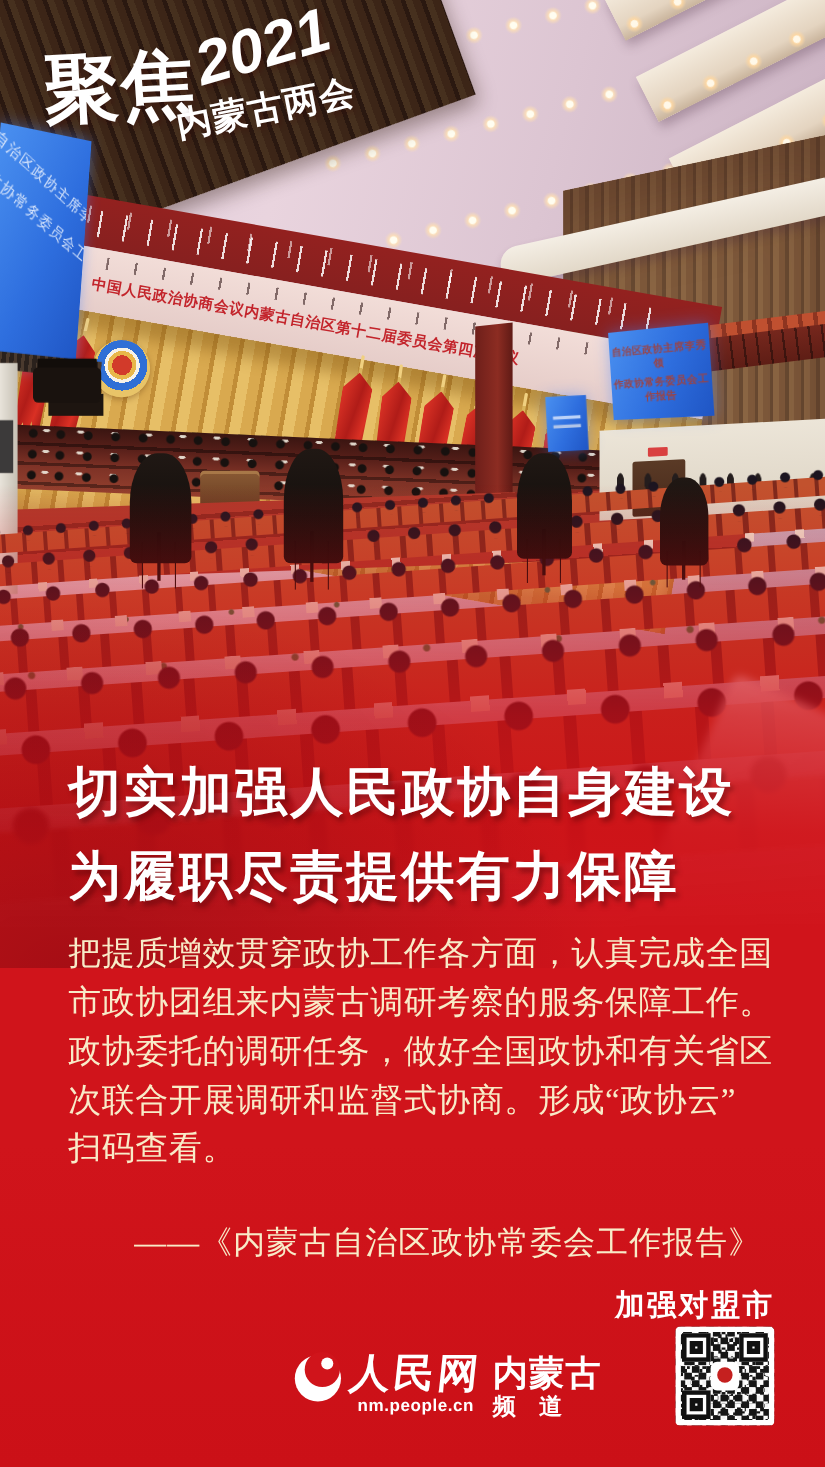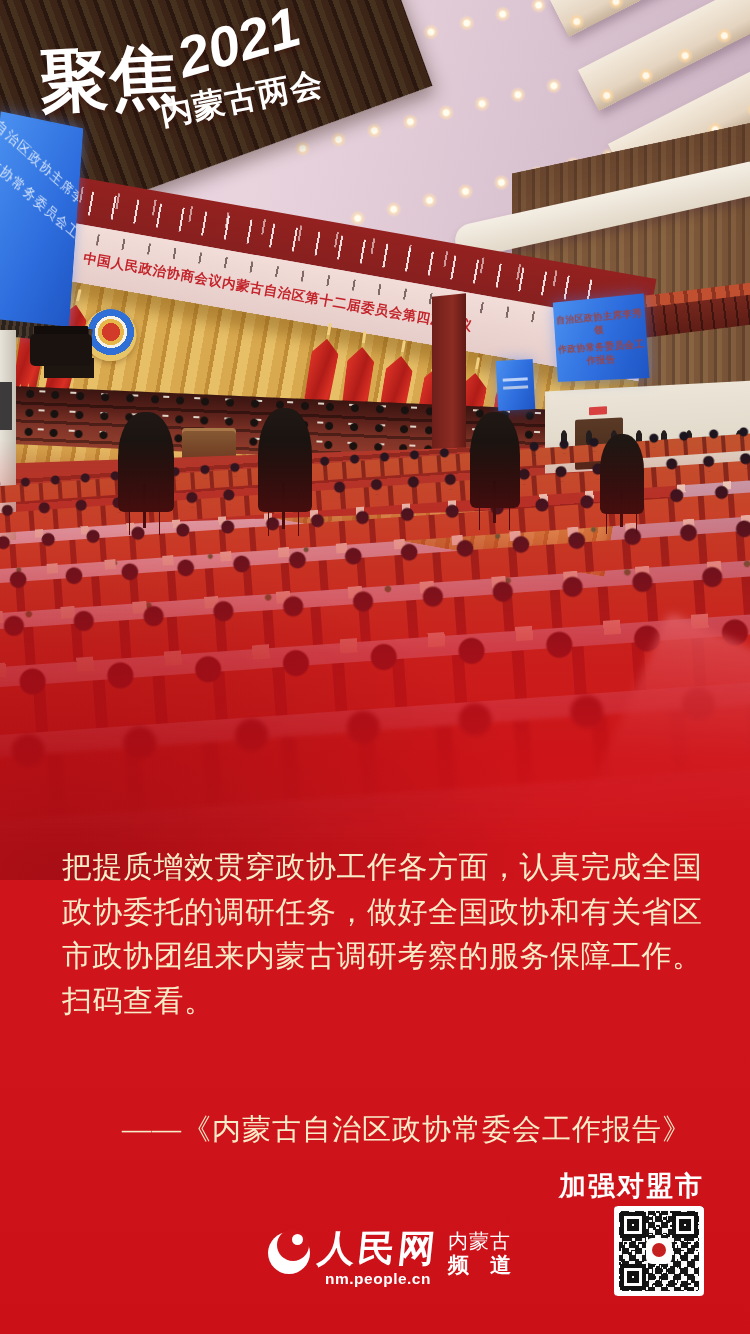--- a/index.html
+++ b/index.html
@@ -220,21 +220,21 @@
      border-radius:50%;background:#c5201f;}
 
   .pn-logo{position:absolute;left:268px;top:1230px;display:flex;align-items:flex-start;gap:8px;color:#fff;}
   .crescent{width:42px;height:42px;border-radius:50%;background:#fff;position:relative;margin-top:2px;}
   .crescent::before{content:"";position:absolute;left:9px;top:-3px;width:32px;height:32px;border-radius:50%;background:#d0141b;}
   .crescent::after{content:"";position:absolute;left:24px;top:2px;width:11px;height:11px;border-radius:50%;background:#fff;}
   .pn-mid{display:flex;flex-direction:column;align-items:center;}
   .site-name{font-size:37px;font-weight:900;line-height:1;transform:skewX(-6deg);letter-spacing:3px;}
   .site-url{font-size:15.5px;font-weight:bold;letter-spacing:.5px;margin-top:3px;}
   .pn-channel{display:flex;flex-direction:column;margin-left:2px;}
-  .ch-top{font-size:20px;font-weight:400;line-height:1.15;letter-spacing:1px;}
+  .ch-top{font-size:32px;font-weight:700;line-height:1.15;letter-spacing:1px;}
   .ch-bottom{font-size:21px;font-weight:700;line-height:1.15;}
 </style>
 </head>
 <body>
 
 <div id="page">
 
   <div class="photo">
     <div class="light-strip ls1"></div>
     <div class="light-strip ls2"></div>
@@ -311,25 +311,30 @@
     <div class="fg-paper"></div>
     <div class="red-fade"></div>
   </div>
 
   <div class="focus-logo">
     <span class="focus-txt">聚焦</span>
     <span class="year-txt">2021</span>
     <span class="event-txt">内蒙古两会</span>
   </div>
 
+  <div class="headline">
+    <div>切实加强人民政协自身建设</div>
+    <div>为履职尽责提供有力保障</div>
+  </div>
 
   <div class="bodytext">
     <div>把提质增效贯穿政协工作各方面，认真完成全国</div>
+    <div>市政协团组来内蒙古调研考察的服务保障工作。</div>
     <div>政协委托的调研任务，做好全国政协和有关省区</div>
-    <div>市政协团组来内蒙古调研考察的服务保障工作。</div>
+    <div>次联合开展调研和监督式协商。形成“政协云”</div>
     <div>扫码查看。</div>
   </div>
 
   <div class="attribution">——《内蒙古自治区政协常委会工作报告》</div>
 
   <div class="qr-label">加强对盟市</div>
   <div class="qr">
     <div class="finder"></div>
     <div class="qr-logo"></div>
   </div>

